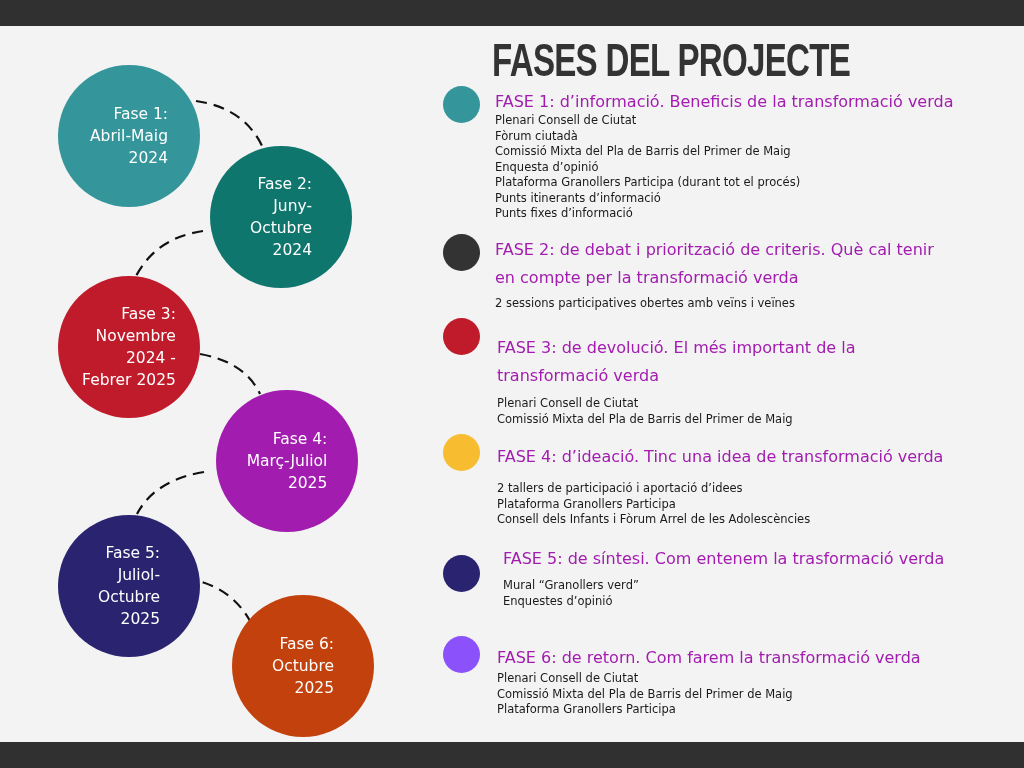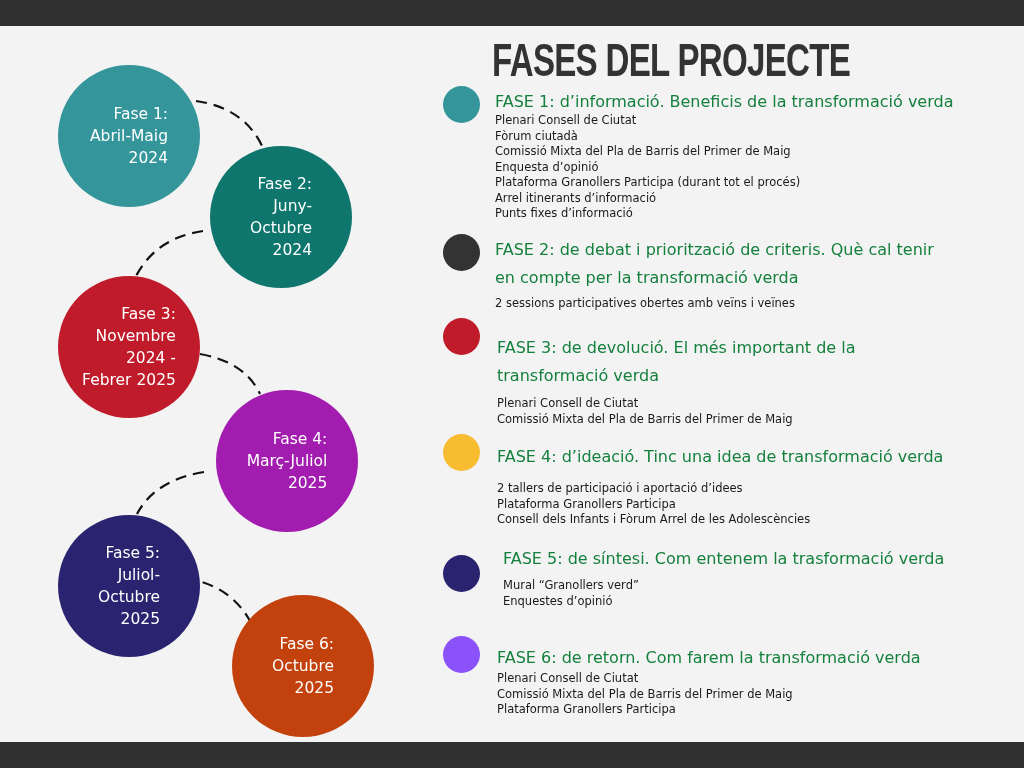--- a/index.html
+++ b/index.html
@@ -31,21 +31,21 @@
     }
     .circle span { display: block; white-space: pre-line; text-align: right; }
 
     .dot {
       position: absolute; width: 37px; height: 37px; border-radius: 50%;
     }
 
     .phase-block { position: absolute; }
     .phase-title {
       font-family: "DejaVu Sans", sans-serif; font-size: 16px; line-height: 28px;
-      color: #15803d; white-space: pre-line;
+      color: #a21caf; white-space: pre-line;
     }
     .phase-items {
       margin-top: 2px;
       font-family: "DejaVu Sans", sans-serif; font-size: 11.5px; line-height: 15.5px;
       color: #1a1a1a;
     }
     .phase-items div { white-space: nowrap; }
   </style>
 </head>
 <body>
@@ -107,21 +107,21 @@
 <div class="dot" style="left:443px; top:636px; background:#8b52fc;"></div>
 
 <div class="phase-block" style="left:495px; top:89px;">
   <div class="phase-title" style="line-height:26px;">FASE 1: d’informació. Beneficis de la transformació verda</div>
   <div class="phase-items" style="margin-top:-2px;">
     <div>Plenari Consell de Ciutat</div>
     <div>Fòrum ciutadà</div>
     <div>Comissió Mixta del Pla de Barris del Primer de Maig</div>
     <div>Enquesta d’opinió</div>
     <div>Plataforma Granollers Participa (durant tot el procés)</div>
-    <div>Arrel itinerants d’informació</div>
+    <div>Punts itinerants d’informació</div>
     <div>Punts fixes d’informació</div>
   </div>
 </div>
 
 <div class="phase-block" style="left:495px; top:236px;">
   <div class="phase-title">FASE 2: de debat i priorització de criteris. Què cal tenir
 en compte per la transformació verda</div>
   <div class="phase-items" style="margin-top:4px;">
     <div>2 sessions participatives obertes amb veïns i veïnes</div>
   </div>

